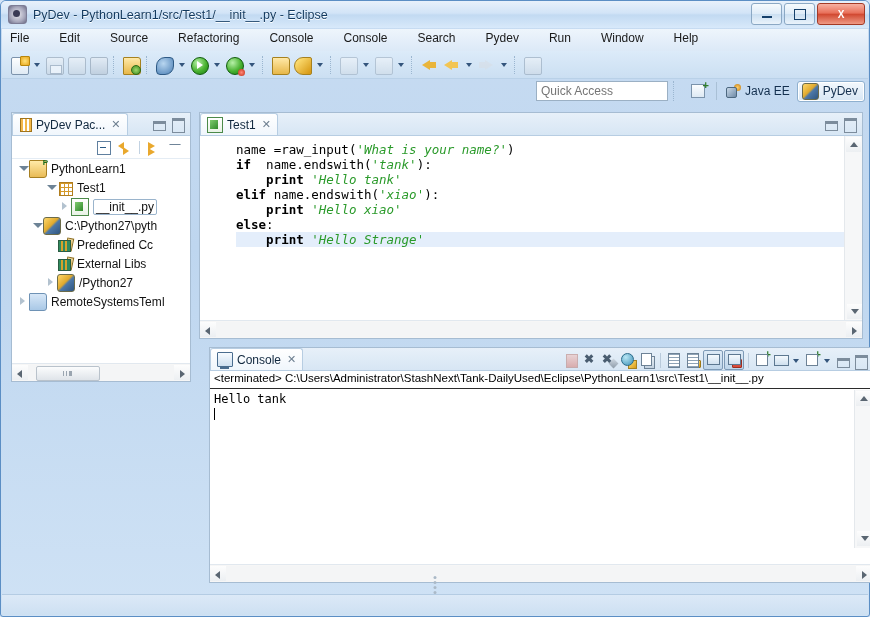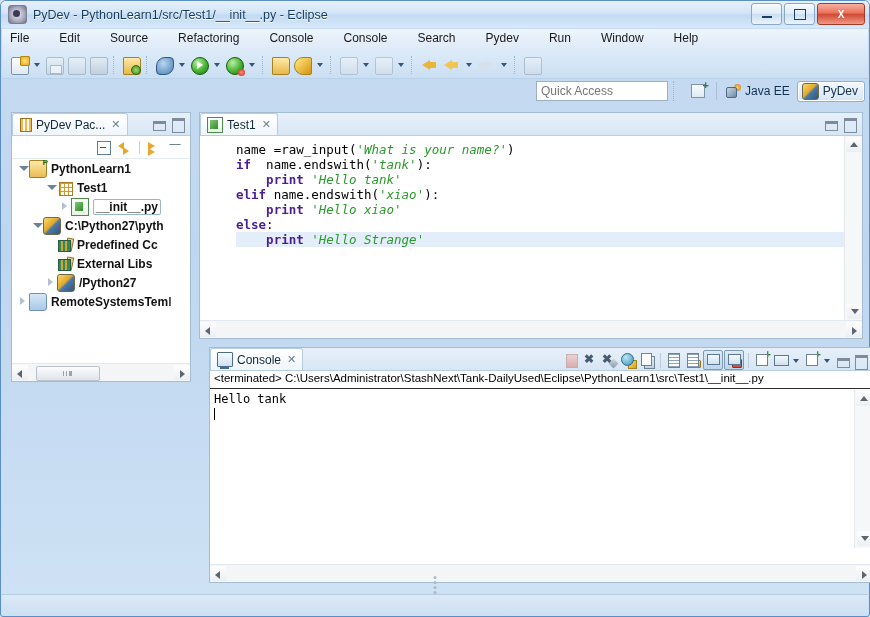--- a/index.html
+++ b/index.html
@@ -237,21 +237,21 @@
      border-left:7px solid #e9a82d;border-top:4px solid transparent;border-bottom:4px solid transparent;}
   .it-vmenu:after{content:"";position:absolute;left:3px;top:6px;
      border-left:5px solid transparent;border-right:5px solid transparent;border-top:5px solid transparent;
      border-top-color:#ffffff; }
   .it-vmenu:before{content:"";position:absolute;left:2px;top:5px;width:10px;height:6px;
      border-left:1px solid #6f8498; border-right:1px solid #6f8498; border-top:1px solid #6f8498;
      transform: perspective(6px) rotateX(0deg);
      clip-path: polygon(0 0, 100% 0, 50% 100%); border-bottom:none;}
   .sep-v { width:1px; height:13px; background:#c2d2e2; }
 
-  .tree { position: relative; background:#fff; height: 200px; overflow: hidden; font-size: 12px; font-weight: bold;}
+  .tree { position: relative; background:#fff; height: 200px; overflow: hidden; font-size: 12px;}
   .trow {
     height: 19px; display: flex; align-items: center; white-space: nowrap;
     padding-left: 4px; box-sizing: border-box;
   }
   .tw { display:inline-block; flex:none; }
   .tarrow {
     width: 13px; height: 19px; position: relative; flex: none;
   }
   .tarrow.open:after{content:"";position:absolute;left:3px;top:7px;
      border-left:5px solid transparent;border-right:5px solid transparent;border-top:5px solid #6d8396;}
@@ -319,21 +319,21 @@
     position: absolute; left: 0; top: 0; bottom: 17px; width: 36px;
     background: #ffffff; border-right: 1px solid #ffffff;
   }
   .code-text {
     position: absolute; left: 36px; top: 6px; right: 18px;
     font-family: "DejaVu Sans Mono", "Liberation Mono", monospace;
     font-size: 12.5px; line-height: 15px; white-space: pre;
     color: #000000;
   }
   .code-line { height: 15px; }
-  .k { color: #4c1d95; font-weight: bold; }
+  .k { color: #000000; font-weight: bold; }
   .s { color: #2a9a2a; font-style: italic; }
   .cur-line {
     position: absolute; left: 36px; right: 18px; top: 96px; height: 15px;
     background: #e4eefb;
   }
   .vscroll {
     position: absolute; right: 0; top: 0; bottom: 17px; width: 17px;
     background: #f6f7f8; border-left: 1px solid #e4e8ec;
   }
   .vs-btn { width: 15px; height: 15px; position: relative; margin: 1px;

